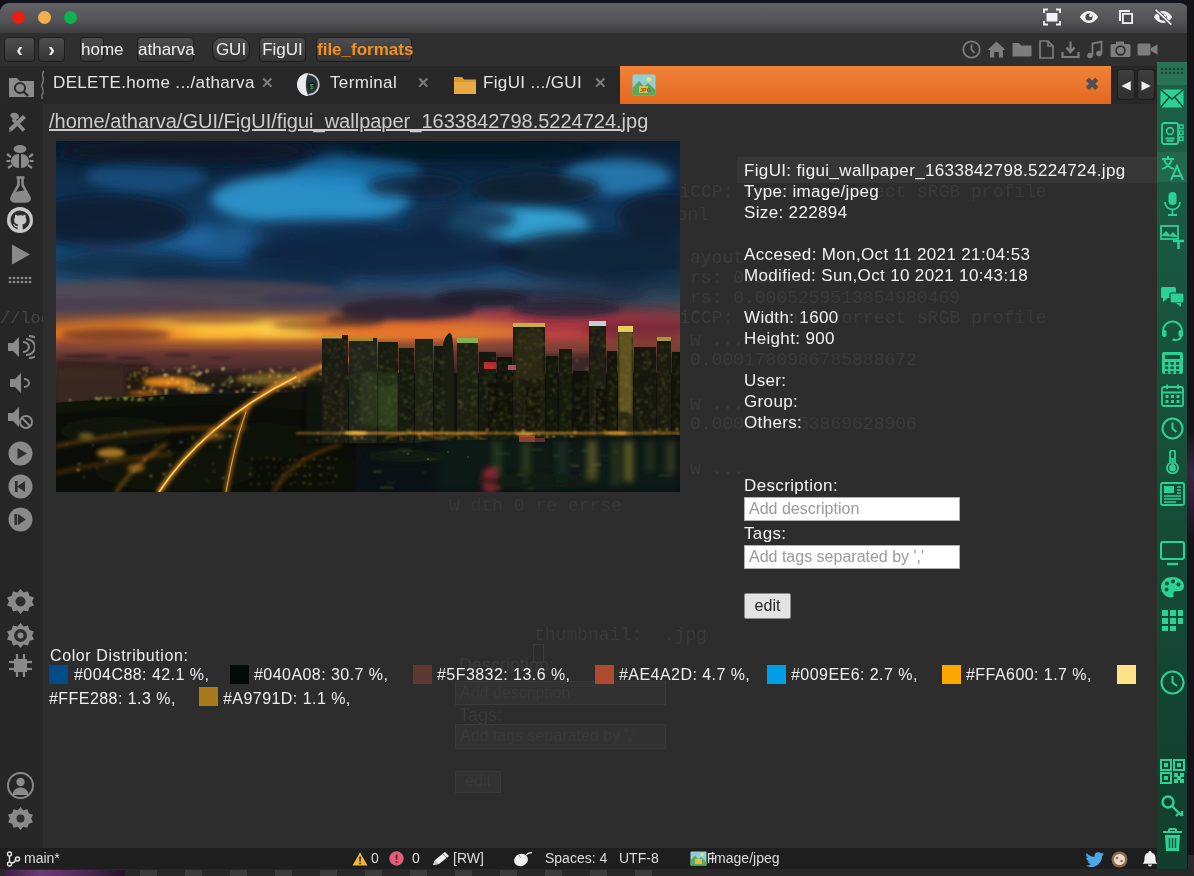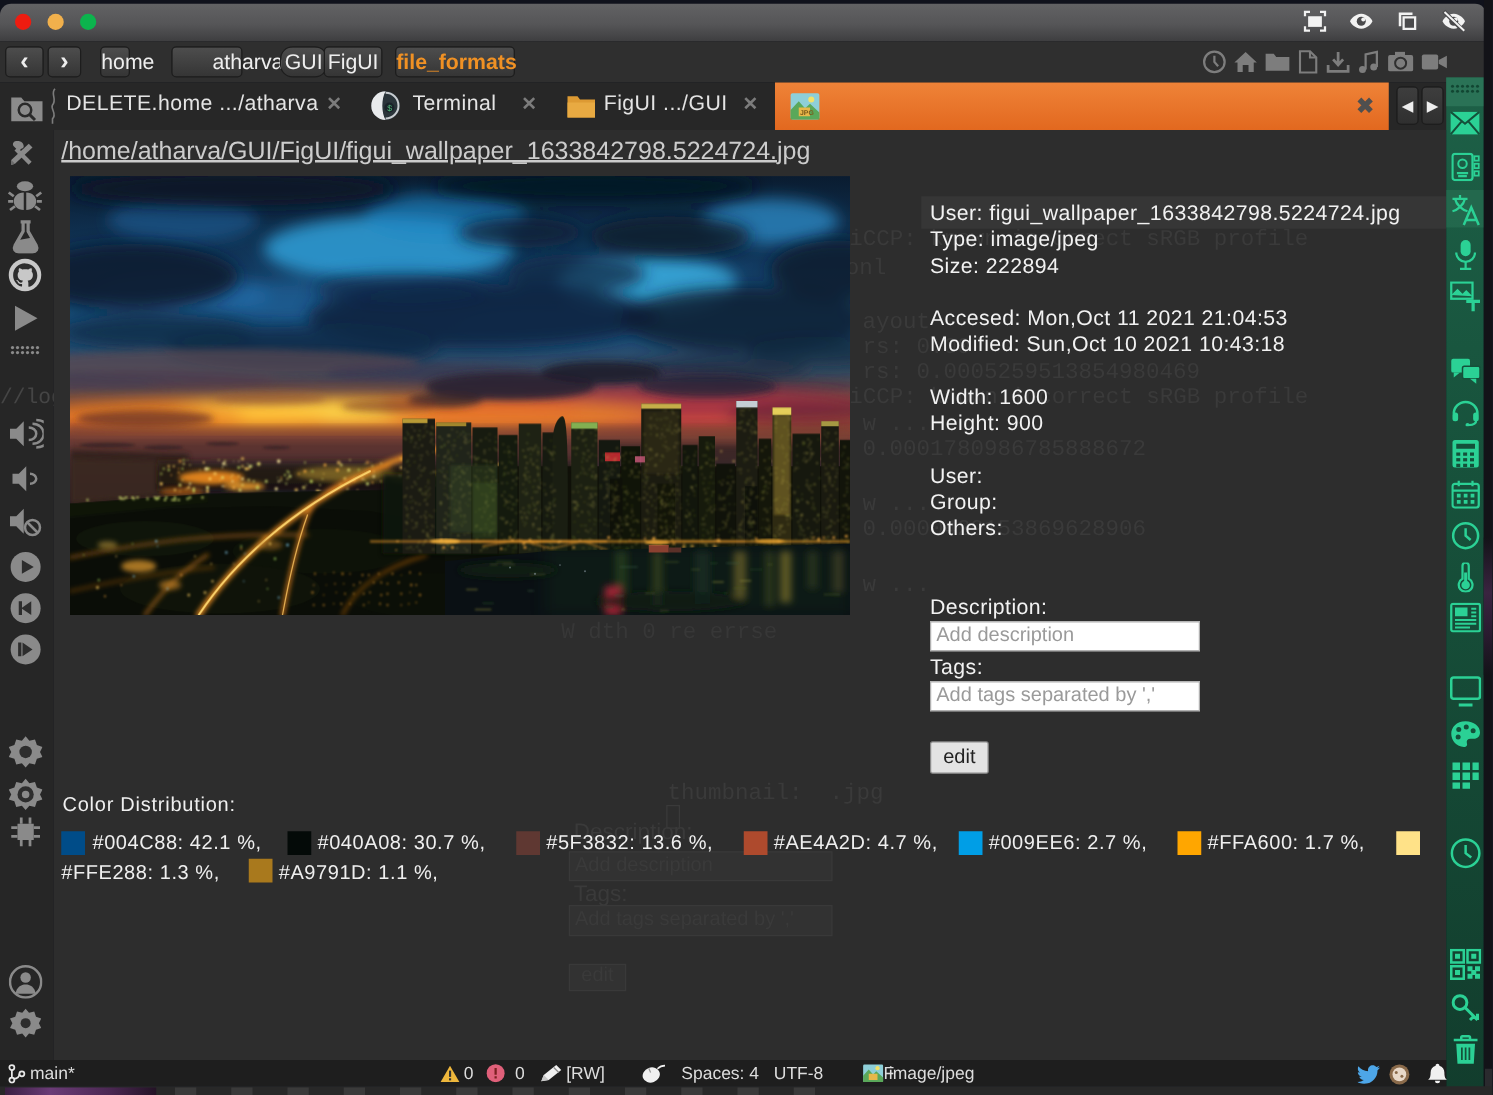--- a/index.html
+++ b/index.html
@@ -78,22 +78,22 @@
         <line x1="3" y1="2" x2="19" y2="18" stroke="#4a4a4c" stroke-width="3.4"></line>
         <line x1="3.6" y1="2.6" x2="19.4" y2="17.6" stroke="#f2f2f2" stroke-width="1.6"></line>
       </svg>
     </div>
   </div>
 
   <div class="abs" id="navbar">
     <div class="navbtn" style="left:4px; width:31px; font-weight:bold; font-size:20px; line-height:22px;">‹</div>
     <div class="navbtn" style="left:38px; width:27px; font-weight:bold; font-size:20px; line-height:22px;">›</div>
     <div class="navbtn" style="left:80px;  width:24px;">home</div>
-    <div class="navbtn" style="left:137px; width:57px;padding-left:32px;">atharva</div>
-    <div class="navbtn" style="left:224px; width:38px;border-radius:10px;">GUI</div>
+    <div class="navbtn" style="left:137px; width:57px;">atharva</div>
+    <div class="navbtn" style="left:212px; width:38px;border-radius:10px;">GUI</div>
     <div class="navbtn" style="left:259px; width:47px;">FigUI</div>
     <div class="navbtn" style="left:316px; width:96px; color:#f09124; font-weight:bold;">file_formats</div>
     <div id="navicons">
       <svg width="21" height="21" viewBox="0 0 21 21">
         <circle cx="10.5" cy="10.5" r="8.2" fill="none" stroke="#7d7d7d" stroke-width="1.8"></circle>
         <path d="M10.5,5.5 V10.5 L13.5,14" fill="none" stroke="#7d7d7d" stroke-width="1.8"></path>
       </svg>
       <svg width="21" height="21" viewBox="0 0 21 21">
         <path d="M10.5,2.5 L19.5,11 H17 V18.5 H12.8 V13 H8.2 V18.5 H4 V11 H1.5 Z" fill="#7d7d7d"></path>
       </svg>
@@ -2701,39 +2701,39 @@
             <circle cx="412" cy="316" r=".8"></circle>
           </g>
           <g filter="url(#b1)">
             <ellipse cx="300" cy="292" rx="12" ry="2" fill="#ffba40" opacity=".8"></ellipse>
             <ellipse cx="470" cy="293" rx="10" ry="1.8" fill="#ffb038" opacity=".75"></ellipse>
             <ellipse cx="560" cy="292" rx="12" ry="1.8" fill="#f0a830" opacity=".7"></ellipse>
           </g>
 </svg>
     </div>
 
-    <div class="il" style="left:701px; top:57px;">User: figui_wallpaper_1633842798.5224724.jpg</div>
+    <div class="il" style="left:701px; top:57px;">FigUI: figui_wallpaper_1633842798.5224724.jpg</div>
     <div class="il" style="left:701px; top:78px;">Type: image/jpeg</div>
     <div class="il" style="left:701px; top:99px;">Size: 222894</div>
     <div class="il" style="left:701px; top:141px;">Accesed: Mon,Oct 11 2021 21:04:53</div>
     <div class="il" style="left:701px; top:162px;">Modified: Sun,Oct 10 2021 10:43:18</div>
     <div class="il" style="left:701px; top:204px;">Width: 1600</div>
     <div class="il" style="left:701px; top:225px;">Height: 900</div>
     <div class="il" style="left:701px; top:267px;">User:</div>
     <div class="il" style="left:701px; top:288px;">Group:</div>
     <div class="il" style="left:701px; top:309px;">Others:</div>
     <div class="il" style="left:701px; top:372px;">Description:</div>
     <input class="abs" style="z-index: 3; left: 701px; top: 393px; width: 216px; height: 24px; font-size: 16px; padding-left: 4px; border: 1px solid rgb(176, 176, 176); background: rgb(255, 255, 255);" placeholder="Add description">
     <div class="il" style="left:701px; top:420px;">Tags:</div>
     <input class="abs" style="z-index: 3; left: 701px; top: 441px; width: 216px; height: 24px; font-size: 16px; padding-left: 4px; border: 1px solid rgb(176, 176, 176); background: rgb(255, 255, 255);" placeholder="Add tags separated by ','">
     <div class="abs" style="z-index:3; left:701px; top:489px; width:47px; height:26px; background:#e3e3e3;
       border:1px solid #8a8a8a; border-radius:2px; color:#222; font-size:16px; text-align:center;
       line-height:24px;">edit</div>
 
-    <div class="abs" id="colordist" style="z-index:3; left:7px; top:532px; color:#efefef; font-size:16px; letter-spacing:.6px;">Color Distribution:</div>
+    <div class="abs" id="colordist" style="z-index:3; left:7px; top:543px; color:#efefef; font-size:16px; letter-spacing:.6px;">Color Distribution:</div>
     <div class="abs sw" style="left:6px;  top:561px; background:#004C88;"></div>
     <div class="abs ct" style="left:31px; top:562px;">#004C88: 42.1 %,</div>
     <div class="abs sw" style="left:187px; top:561px; background:#040A08;"></div>
     <div class="abs ct" style="left:211px; top:562px;">#040A08: 30.7 %,</div>
     <div class="abs sw" style="left:370px; top:561px; background:#5F3832;"></div>
     <div class="abs ct" style="left:394px; top:562px;">#5F3832: 13.6 %,</div>
     <div class="abs sw" style="left:552px; top:561px; background:#AE4A2D;"></div>
     <div class="abs ct" style="left:576px; top:562px;">#AE4A2D: 4.7 %,</div>
     <div class="abs sw" style="left:724px; top:561px; background:#009EE6;"></div>
     <div class="abs ct" style="left:748px; top:562px;">#009EE6: 2.7 %,</div>

